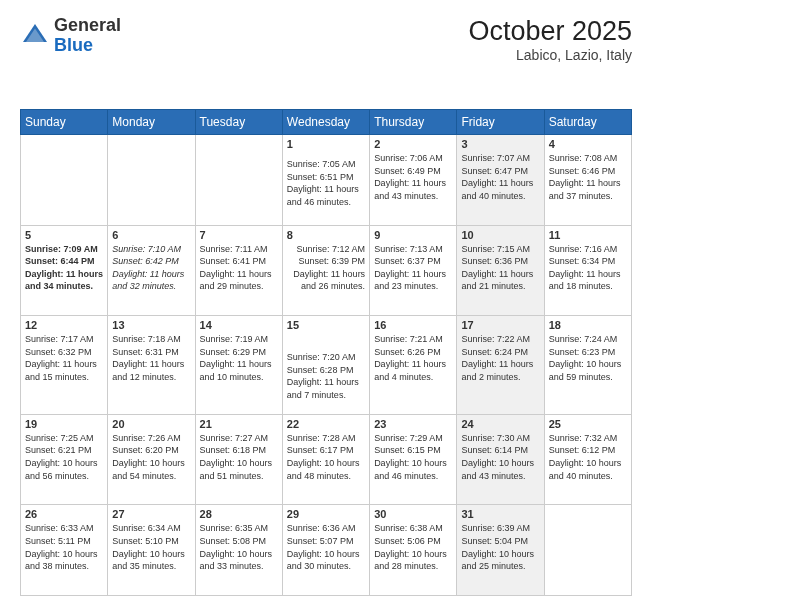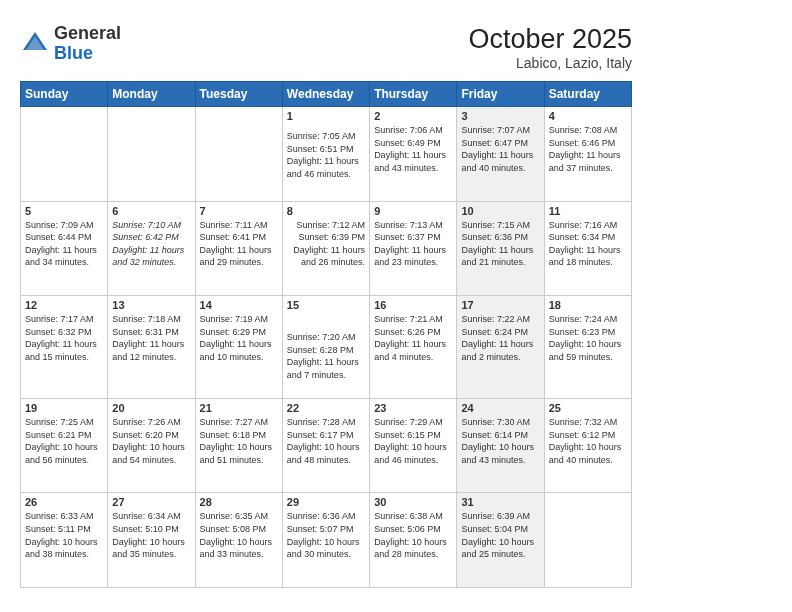--- a/index.html
+++ b/index.html
@@ -6,23 +6,24 @@
     body {
       font-family: Arial, sans-serif;
       background: #fff;
       width: 792px;
       height: 612px;
       overflow: hidden;
     }
     .page {
       width: 652px;
       height: 612px;
-      padding: 24px 20px;
+      padding: 16px 20px;
       display: flex;
       flex-direction: column;
+      gap: 36px;
     }
     .header {
       display: flex;
       justify-content: space-between;
       align-items: flex-start;
       margin-bottom: 10px;
     }
     .logo {
       display: flex;
       align-items: center;
@@ -55,21 +56,21 @@
       flex: 1;
       border: 1px solid #ccc;
       border-collapse: collapse;
       width: 100%;
       table-layout: fixed;
     }
     .calendar th {
       background-color: #2a6db5;
       color: #fff;
       font-size: 12px;
-      font-weight: bold;
+      font-weight: normal;
       padding: 5px 4px;
       border: 1px solid #1a5a9a;
       text-align: left;
     }
     .calendar td {
       border: 1px solid #ccc;
       vertical-align: top;
       padding: 3px 4px;
       font-size: 9.5px;
       color: #333;
@@ -155,21 +156,21 @@
             <div class="day-number">4</div>
             <div class="day-info" style="white-space: pre-line;">Sunrise: 7:08 AM
 Sunset: 6:46 PM
 Daylight: 11 hours
 and 37 minutes.</div>
           </td>
         </tr>
         <tr>
           <td>
             <div class="day-number">5</div>
-            <div class="day-info" style="white-space: pre-line;">Sunrise: 7:09 AM
+            <div class="day-info" style="white-space: pre-line; font-weight: bold;">Sunrise: 7:09 AM
 Sunset: 6:44 PM
 Daylight: 11 hours
 and 34 minutes.</div>
           </td>
           <td>
             <div class="day-number">6</div>
             <div class="day-info" style="white-space: pre-line; font-style: italic;">Sunrise: 7:10 AM
 Sunset: 6:42 PM
 Daylight: 11 hours
 and 32 minutes.</div>

